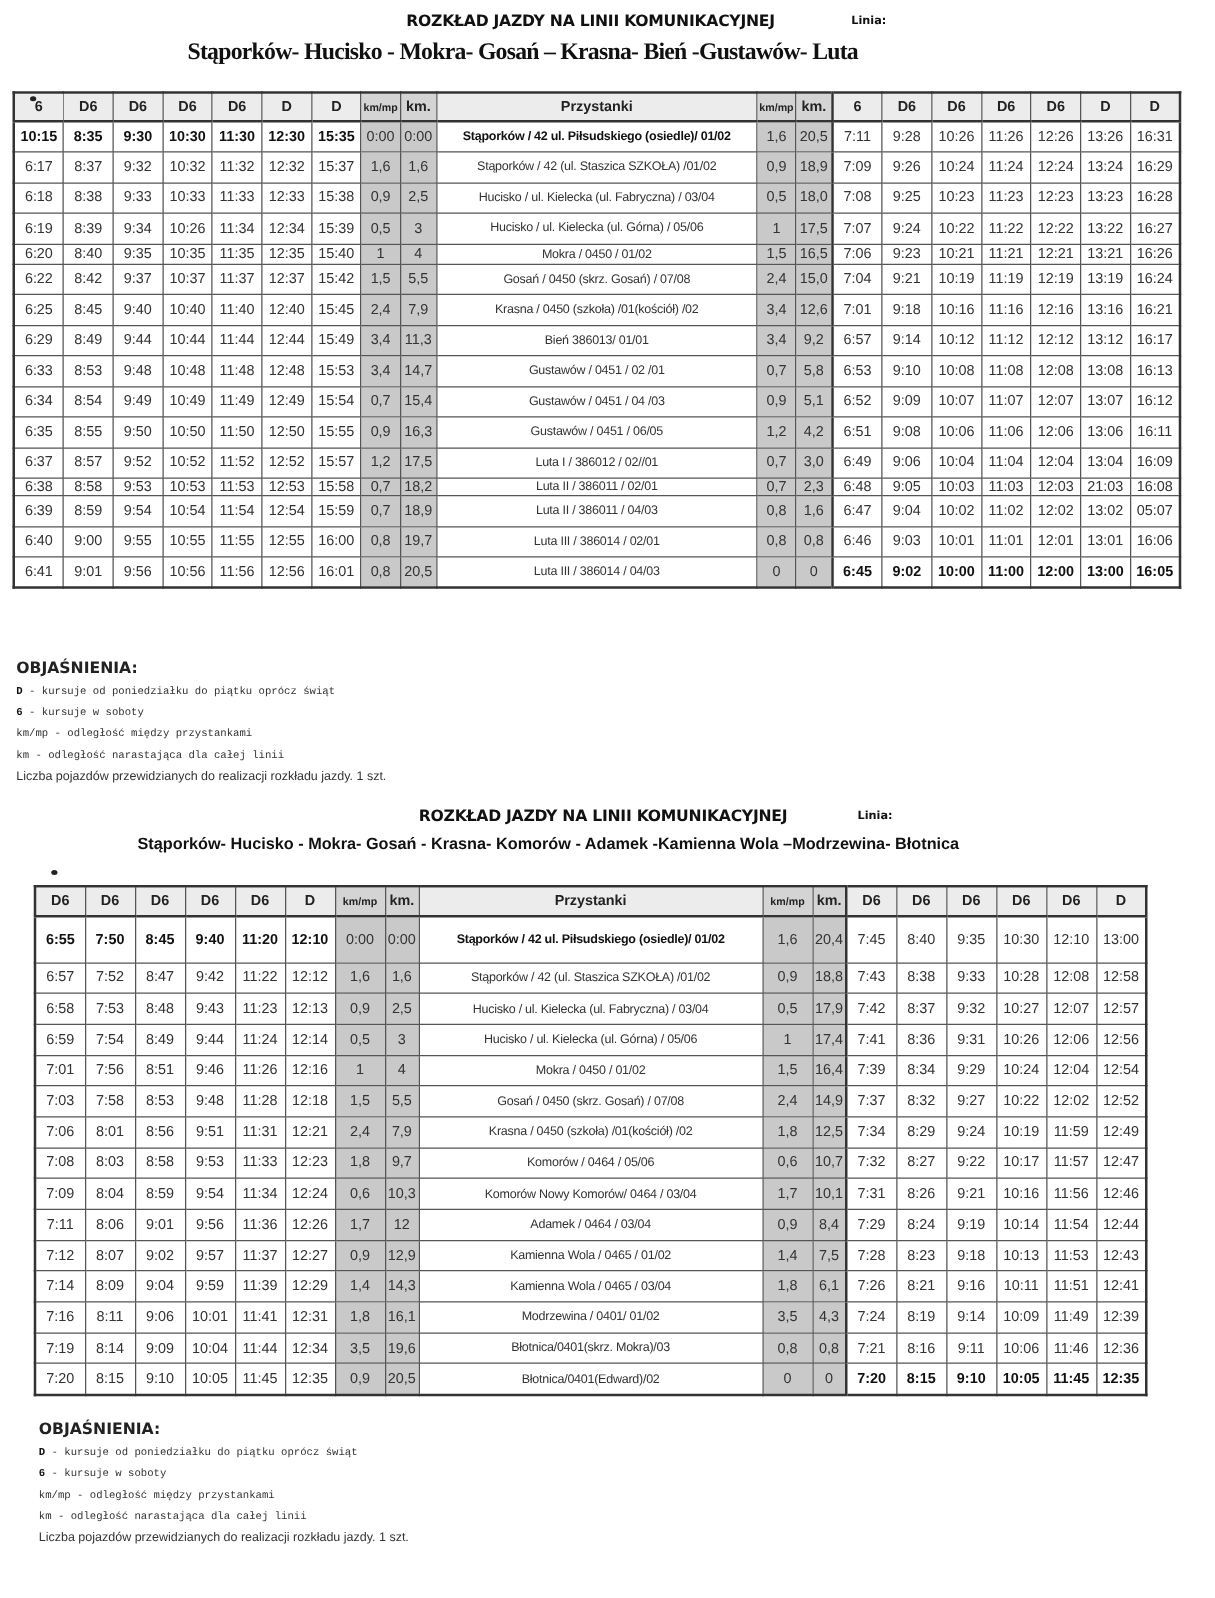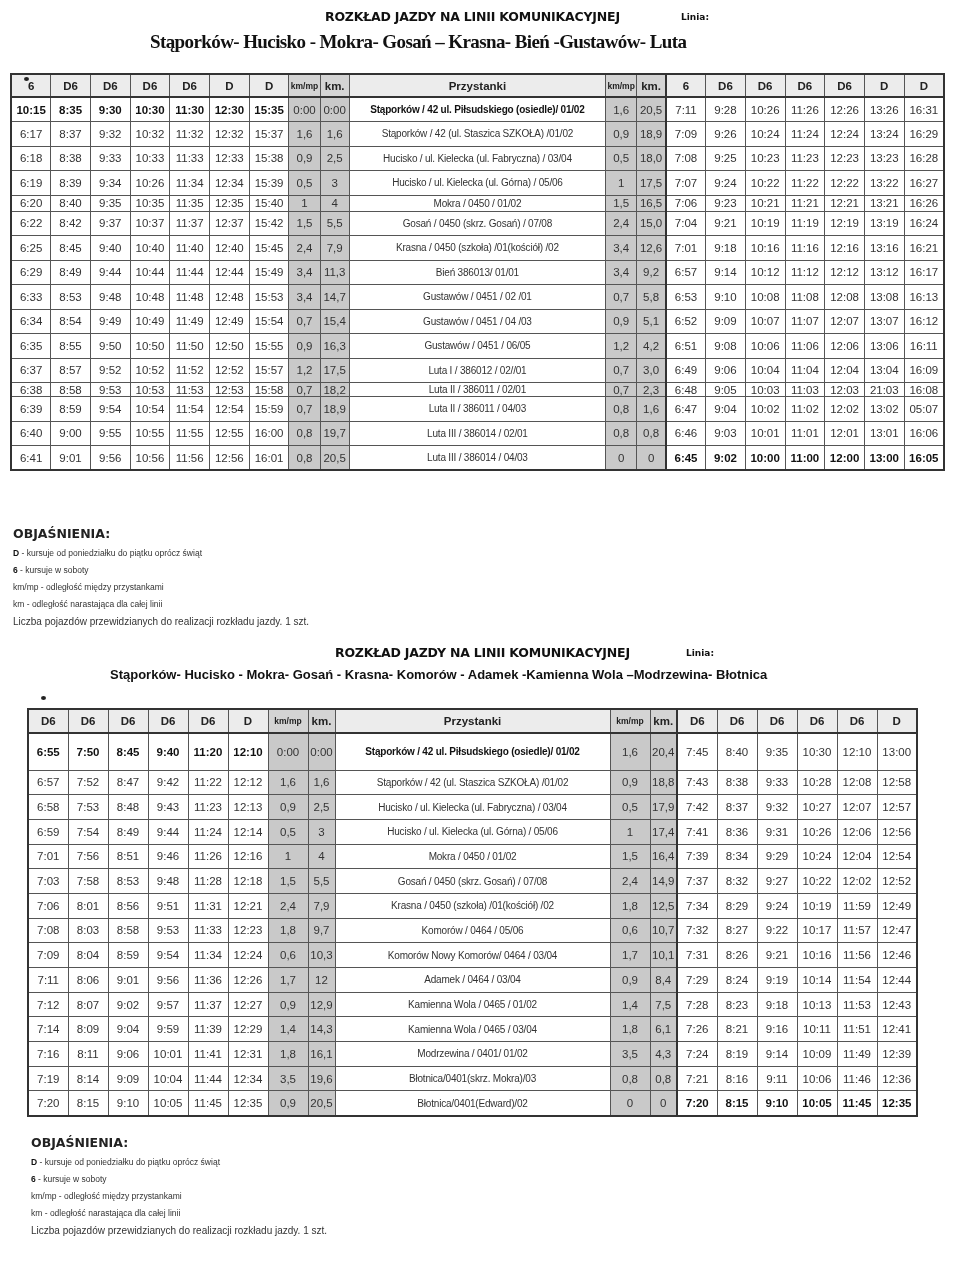--- a/index.html
+++ b/index.html
@@ -12,21 +12,21 @@
   table.tt td, table.tt th { border:1px solid #555; text-align:center; padding:0; font-size:11.5px; color:#333; overflow:hidden; white-space:nowrap; }
   table.tt th { background:#ececec; font-weight:bold; color:#222; font-size:11.5px; border-bottom:2px solid #333; }
   table.tt th.small { font-size:8.5px; }
   table.tt td.km { background:#c9c9c9; }
   table.tt th.km { background:#d4d4d4; }
   table.tt td.stop { font-size:10px; letter-spacing:-0.2px; }
   table.tt td.stopsep, table.tt th.stopsep { border-right:2px solid #333; }
   table.tt .b { font-weight:bold; color:#111; }
   .notes { position:absolute; }
   .notes .nh { font-family:"DejaVu Sans", sans-serif; font-weight:bold; font-size:12.5px; color:#222; margin-bottom:4px; }
-  .notes .nl { font-family:Liberation Sans, sans-serif; font-size:8.5px; color:#333; line-height:17px; }
+  .notes .nl { font-family:Liberation Mono, monospace; font-size:8.5px; color:#333; line-height:17px; }
   .notes .nl b { color:#111; }
   .notes .nlast { font-family:"Liberation Sans", sans-serif; font-size:10px; color:#333; line-height:17px; }
   .dot { position:absolute; width:5px; height:4px; background:#222; border-radius:50%; }
 </style>
 </head>
 <body>
 
 <div class="doc-title title-main" style="left:325px; top:9px;">ROZKŁAD JAZDY NA LINII KOMUNIKACYJNEJ</div>
 <div class="doc-title title-linia" style="left:681px; top:12px;">Linia:</div>
 <div class="route" style="left:150px; top:31px; font-size:19px; font-family:Liberation Serif, serif; letter-spacing:-0.6px;">Stąporków- Hucisko - Mokra- Gosań – Krasna- Bień -Gustawów- Luta</div>

